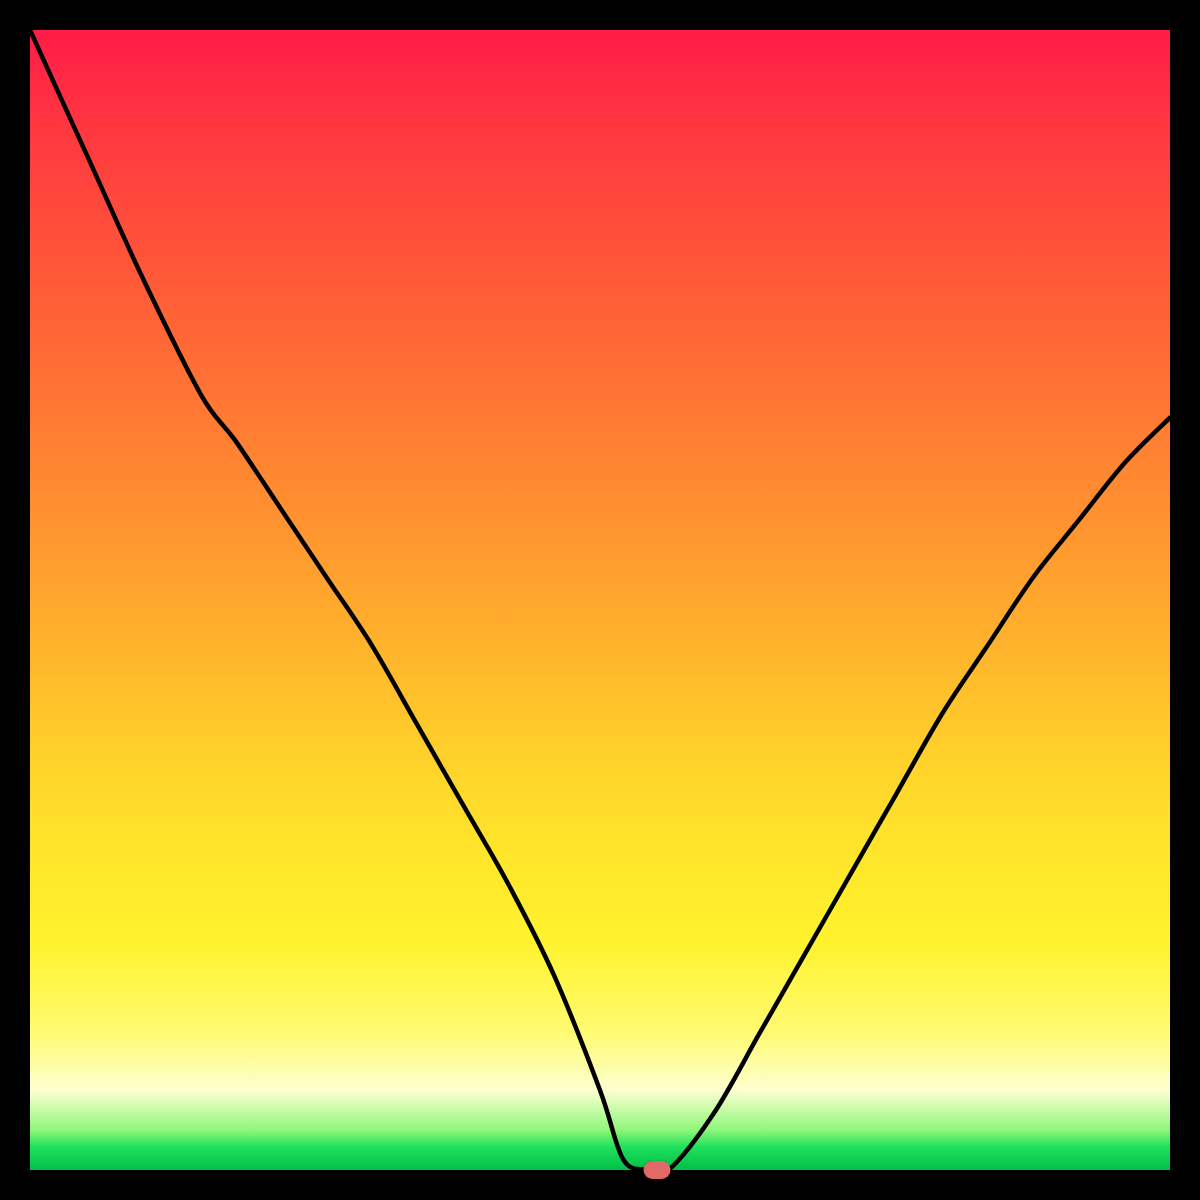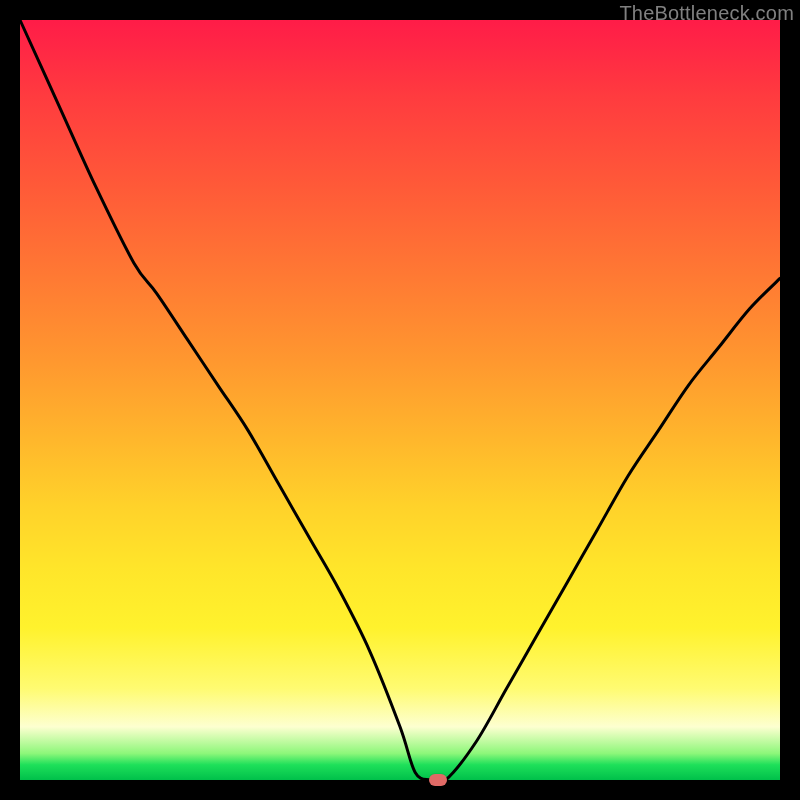--- a/index.html
+++ b/index.html
@@ -67,21 +67,20 @@
     font-size: 20px;
     letter-spacing: 0.2px;
     font-weight: 500;
   }
 </style>
 </head>
 <body>
 
 <div class="frame">
 
-  <div class="watermark">TheBottleneck.com</div>
 
   <div class="plot-area">
 
     <svg class="curve" viewBox="0 0 760 760" preserveAspectRatio="none">
       <path id="curve-path" fill="none" stroke="#000000" stroke-width="3" stroke-linecap="round" stroke-linejoin="round" d="M 0 0 C 6.3 13.9, 25.3 55.7, 38.0 83.6 C 50.7 111.5, 63.3 140.6, 76.0 167.2 C 88.7 193.8, 103.9 225.5, 114.0 243.2 C 124.1 260.9, 127.9 260.9, 136.8 273.6 C 145.7 286.3, 157.1 304.0, 167.2 319.2 C 177.3 334.4, 187.5 349.6, 197.6 364.8 C 207.7 380.0, 217.9 393.9, 228.0 410.4 C 238.1 426.9, 248.3 445.9, 258.4 463.6 C 268.5 481.3, 278.7 499.1, 288.8 516.8 C 298.9 534.5, 309.1 551.0, 319.2 570.0 C 329.3 589.0, 339.5 608.0, 349.6 630.8 C 359.7 653.6, 372.4 686.5, 380.0 706.8 C 387.6 727.1, 390.1 743.5, 395.2 752.4 C 400.3 761.3, 405.3 758.7, 410.4 760.0 C 415.5 761.3, 418.0 766.3, 425.6 760.0 C 433.2 753.7, 445.9 737.2, 456.0 722.0 C 466.1 706.8, 476.3 686.5, 486.4 668.8 C 496.5 651.1, 506.7 633.3, 516.8 615.6 C 526.9 597.9, 537.1 580.1, 547.2 562.4 C 557.3 544.7, 567.5 526.9, 577.6 509.2 C 587.7 491.5, 597.9 472.5, 608.0 456.0 C 618.1 439.5, 628.3 425.6, 638.4 410.4 C 648.5 395.2, 658.7 378.7, 668.8 364.8 C 678.9 350.9, 689.1 339.5, 699.2 326.8 C 709.3 314.1, 719.5 300.2, 729.6 288.8 C 739.7 277.4, 754.9 263.5, 760.0 258.4"></path>
     </svg>
 
     <div class="marker" id="min-marker" style="left: 418px; top: 760px; background: rgb(224, 106, 102);"></div>
 
   </div>

